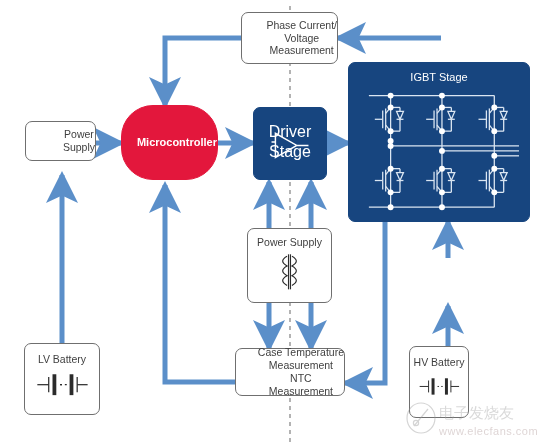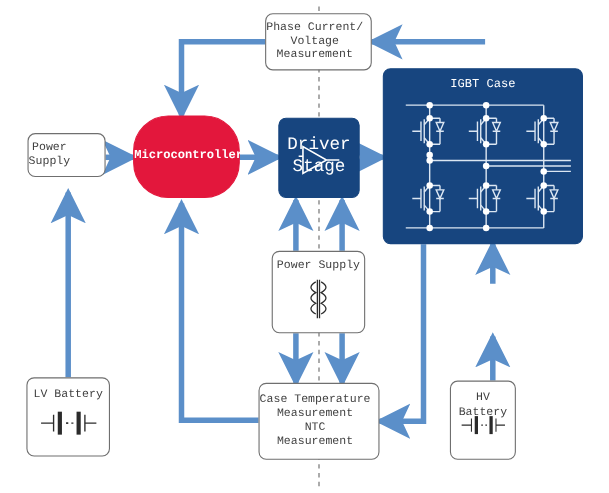--- a/index.html
+++ b/index.html
@@ -2,21 +2,21 @@
 <html><head>
 <meta charset="utf-8">
 <style>
   html,body{margin:0;padding:0;background:#ffffff;}
   body{width:554px;height:448px;position:relative;overflow:hidden;
        font-family:"Liberation Sans","DejaVu Sans",sans-serif;color:#3a3a3a;}
   .canvas{position:absolute;left:0;top:0;width:554px;height:448px;}
   svg.layer{position:absolute;left:0;top:0;width:554px;height:448px;}
 
   .box{position:absolute;box-sizing:border-box;display:flex;align-items:center;
-       justify-content:flex-start;text-align:center;line-height:1.22;font-family:Liberation Mono, monospace;}
+       justify-content:flex-end;text-align:center;line-height:1.22;}
   .box-plain{background:#ffffff;border:1px solid #6f6f6f;border-radius:7px;
        font-size:10.5px;color:#3f3f3f;}
   .box-red{background:#e3173c;border:1px solid #e3173c;border-radius:7px;
        color:#ffffff;font-size:11px;font-weight:600;}
   .box-navy{background:#17457f;border:1px solid #17457f;border-radius:7px;
        color:#ffffff;font-size:10.5px;}
   .navy-title{position:absolute;left:0;right:0;text-align:center;color:#ffffff;}
   .igbt-title{top:8px;font-size:11px;}
   .driver-title{top:14px;font-size:16px;}
   .inner-svg{position:absolute;left:0;top:0;width:100%;height:100%;}
@@ -86,21 +86,21 @@
   </div>
 
   <div class="box box-navy" style="left:253px;top:107px;width:74px;height:73px;">
     <span class="navy-title driver-title">Driver Stage</span>
     <svg class="inner-svg" viewBox="0 0 74 73">
       <path d="M22,35 L18,35 M22,26 L22,51 L44,38.5 Z M44,38.5 L56,38.5" stroke="#ffffff" stroke-width="1.5" fill="none"></path>
     </svg>
   </div>
 
   <div class="box box-navy" style="left:348px;top:62px;width:182px;height:160px;">
-    <span class="navy-title igbt-title">IGBT Case</span>
+    <span class="navy-title igbt-title">IGBT Stage</span>
     <svg class="inner-svg" viewBox="0 0 182 160">
       <g stroke="#dbe6f2" stroke-width="1.3" fill="none">
 
         <line x1="20" y1="33" x2="147" y2="33"></line>
 
         <line x1="20" y1="146" x2="147" y2="146"></line>
 
         <line x1="42" y1="33" x2="42" y2="146"></line>
         <line x1="94" y1="33" x2="94" y2="146"></line>
         <line x1="147" y1="33" x2="147" y2="146"></line>
@@ -248,21 +248,30 @@
         <line x1="25" y1="34" x2="25" y2="50"></line>
         <rect x="29" y="31" width="4" height="22" fill="#2b2b2b" stroke="none"></rect>
         <line x1="37" y1="42" x2="44" y2="42" stroke-dasharray="2,3"></line>
         <rect x="47" y="31" width="4" height="22" fill="#2b2b2b" stroke="none"></rect>
         <line x1="55" y1="34" x2="55" y2="50"></line>
         <line x1="55" y1="42" x2="66" y2="42"></line>
       </g>
     </svg>
   </div>
 
-  <div class="box box-plain" style="left:235px;top:348px;width:110px;height:70px;">
+  <div class="box box-plain" style="left:235px;top:348px;width:110px;height:48px;">
     <span style="white-space:pre-line;">Case Temperature
 Measurement
 NTC
 Measurement</span>
   </div>
 
+  <div class="wm" style="left:405px;top:398px;width:145px;height:46px;">
+    <svg viewBox="0 0 145 46" style="width:145px;height:46px;">
+      <ellipse cx="16" cy="20" rx="14" ry="15" fill="none" stroke="#9a9a9a" stroke-width="1.2"></ellipse>
+      <path d="M9,28 L23,11" stroke="#9a9a9a" stroke-width="1.2" fill="none"></path>
+      <circle cx="11" cy="25" r="2.6" fill="none" stroke="#9a9a9a" stroke-width="1.2"></circle>
+      <text x="34" y="20" font-family="'Liberation Sans',sans-serif" font-size="15" fill="#a5a5a5">电子发烧友</text>
+      <text x="34" y="37" font-family="'Liberation Sans',sans-serif" font-size="11" fill="#b09a9a" letter-spacing="0.5">www.elecfans.com</text>
+    </svg>
+  </div>
 
 </div>
 
 </body></html>

